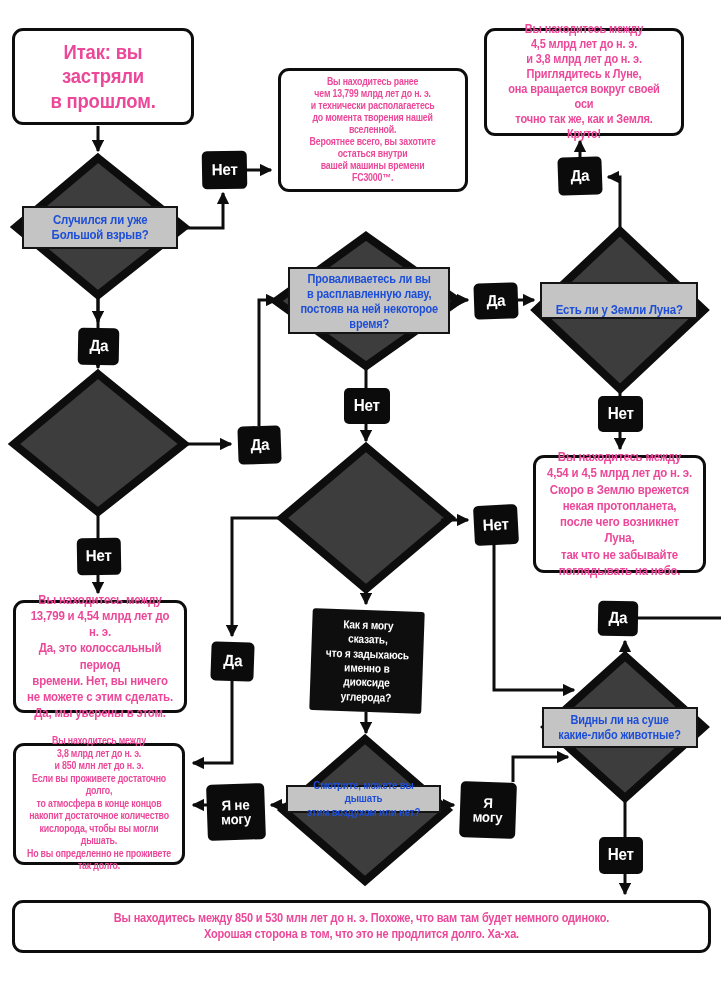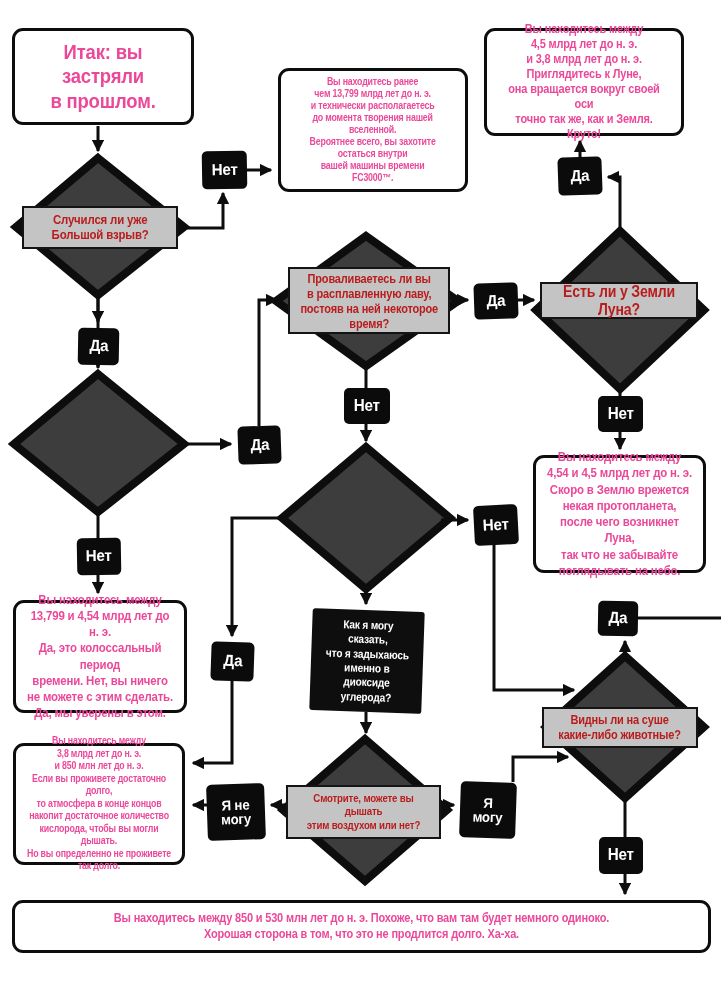--- a/index.html
+++ b/index.html
@@ -4,21 +4,21 @@
 <style>
   html,body{margin:0;padding:0;background:#ffffff;}
   #page{position:relative;width:721px;height:986px;background:#ffffff;overflow:hidden;
         font-family:"Liberation Sans","DejaVu Sans",sans-serif;}
   #wires{position:absolute;left:0;top:0;}
   .node{position:absolute;display:flex;align-items:center;justify-content:center;
         text-align:center;box-sizing:border-box;}
   .txt{display:inline-block;transform:scaleX(0.88);white-space:pre-line;
        font-weight:700;letter-spacing:-0.2px;}
   .box{background:#ffffff;border:3.5px solid #0d0d0d;border-radius:11px;color:#ec4899;}
-  .dlabel{background:#c4c4c4;border:2px solid #141414;color:#b91c1c;}
+  .dlabel{background:#c4c4c4;border:2px solid #141414;color:#1d4ed8;}
   .tag{background:#0b0b0b;color:#ffffff;border-radius:5px;line-height:1.02;}
   .tag .txt{transform:scaleX(0.95);}
   .blackbox{background:#0e0e0e;color:#ffffff;border-radius:3px;}
   .lh115{line-height:1.15;} .lh12{line-height:1.2;} .lh125{line-height:1.25;}
 </style>
 </head>
 <body>
 
 <div id="page">
 
@@ -138,31 +138,31 @@
   </div>
 
 
   <div class="node dlabel" style="left:288px;top:267px;width:162px;height:67px;font-size:12.5px;align-items:flex-end;">
     <span class="txt lh12">Проваливаетесь ли вы
 в расплавленную лаву,
 постояв на ней некоторое
 время?</span>
   </div>
 
-  <div class="node dlabel" style="left:540px;top:282px;width:158px;height:37px;font-size:16px;">
+  <div class="node dlabel" style="left:540px;top:282px;width:158px;height:37px;font-size:13px;align-items:flex-end;">
     <span class="txt">Есть ли у Земли Луна?</span>
   </div>
 
 
   <div class="node dlabel" style="left:542px;top:707px;width:156px;height:41px;font-size:12.5px;">
     <span class="txt lh12">Видны ли на суше
 какие-либо животные?</span>
   </div>
 
-  <div class="node dlabel" style="left:286px;top:785px;width:155px;height:54px;font-size:11px;">
+  <div class="node dlabel" style="left:286px;top:785px;width:155px;height:28px;font-size:11px;">
     <span class="txt lh12">Смотрите, можете вы дышать
 этим воздухом или нет?</span>
   </div>
 
   <div class="node blackbox" style="left:311px;top:610px;width:112px;height:102px;font-size:11.5px;transform:rotate(2deg);">
     <span class="txt lh125">Как я могу
 сказать,
 что я задыхаюсь
 именно в
 диоксиде

